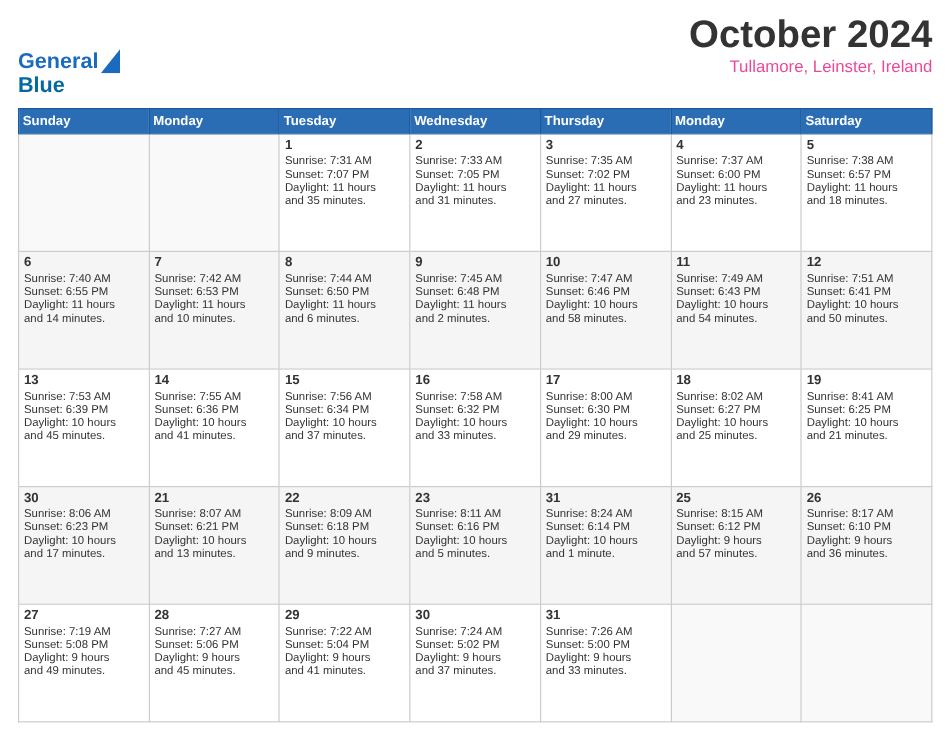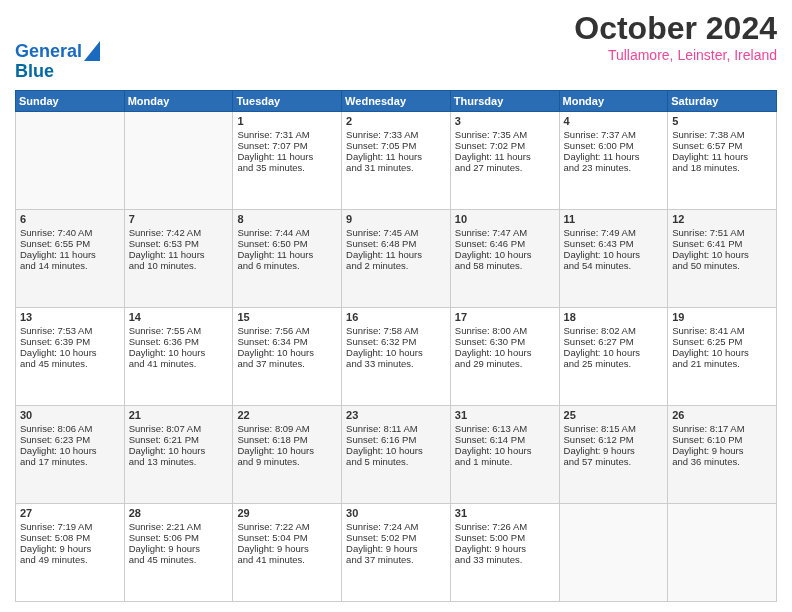--- a/index.html
+++ b/index.html
@@ -285,21 +285,21 @@
           </td>
           <td>
             <span class="day-num">23</span>
             <div>Sunrise: 8:11 AM</div>
             <div>Sunset: 6:16 PM</div>
             <div>Daylight: 10 hours</div>
             <div>and 5 minutes.</div>
           </td>
           <td>
             <span class="day-num">31</span>
-            <div>Sunrise: 6:13 AM</div>
+            <div>Sunrise: 8:24 AM</div>
             <div>Sunset: 6:14 PM</div>
             <div>Daylight: 10 hours</div>
             <div>and 1 minute.</div>
           </td>
           <td>
             <span class="day-num">25</span>
             <div>Sunrise: 8:15 AM</div>
             <div>Sunset: 6:12 PM</div>
             <div>Daylight: 9 hours</div>
             <div>and 57 minutes.</div>
@@ -315,21 +315,21 @@
         <tr>
           <td>
             <span class="day-num">27</span>
             <div>Sunrise: 7:19 AM</div>
             <div>Sunset: 5:08 PM</div>
             <div>Daylight: 9 hours</div>
             <div>and 49 minutes.</div>
           </td>
           <td>
             <span class="day-num">28</span>
-            <div>Sunrise: 2:21 AM</div>
+            <div>Sunrise: 7:27 AM</div>
             <div>Sunset: 5:06 PM</div>
             <div>Daylight: 9 hours</div>
             <div>and 45 minutes.</div>
           </td>
           <td>
             <span class="day-num">29</span>
             <div>Sunrise: 7:22 AM</div>
             <div>Sunset: 5:04 PM</div>
             <div>Daylight: 9 hours</div>
             <div>and 41 minutes.</div>

